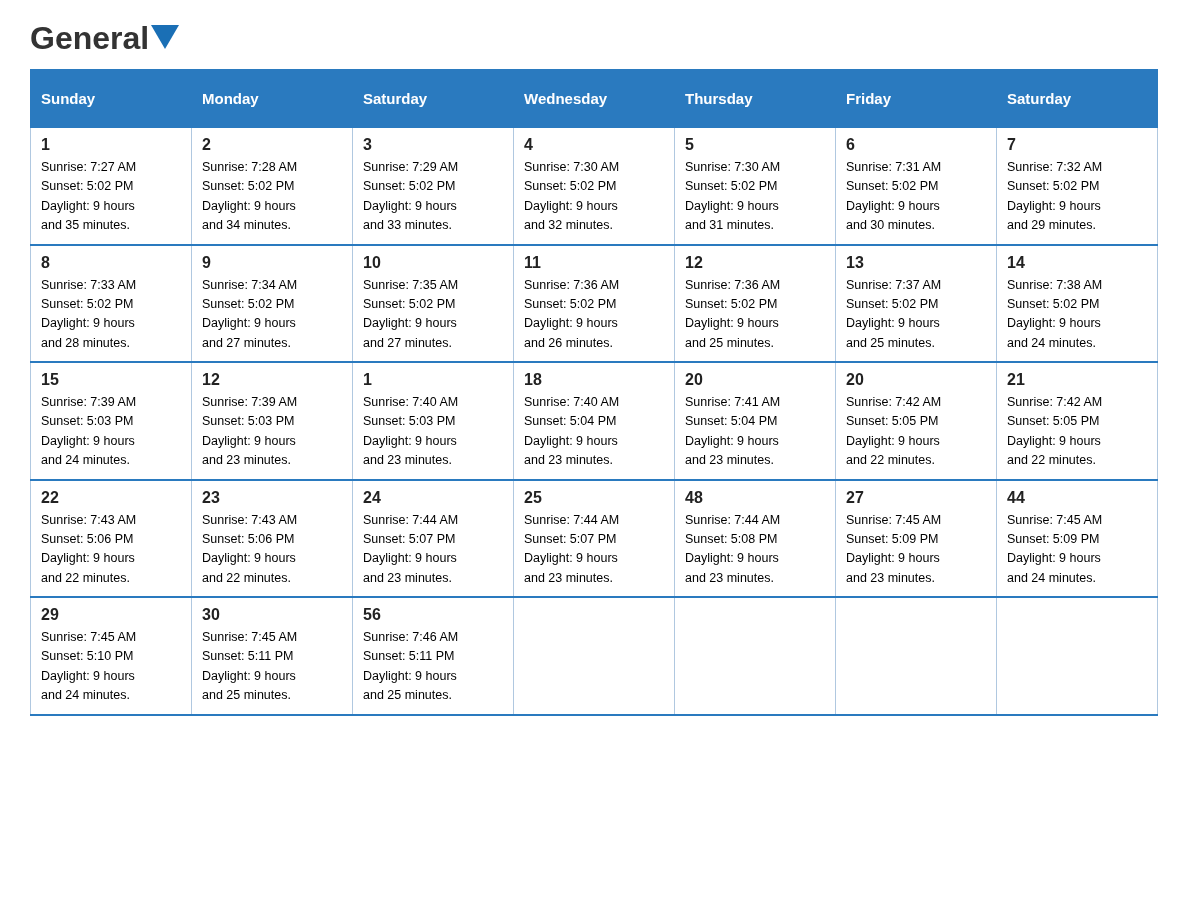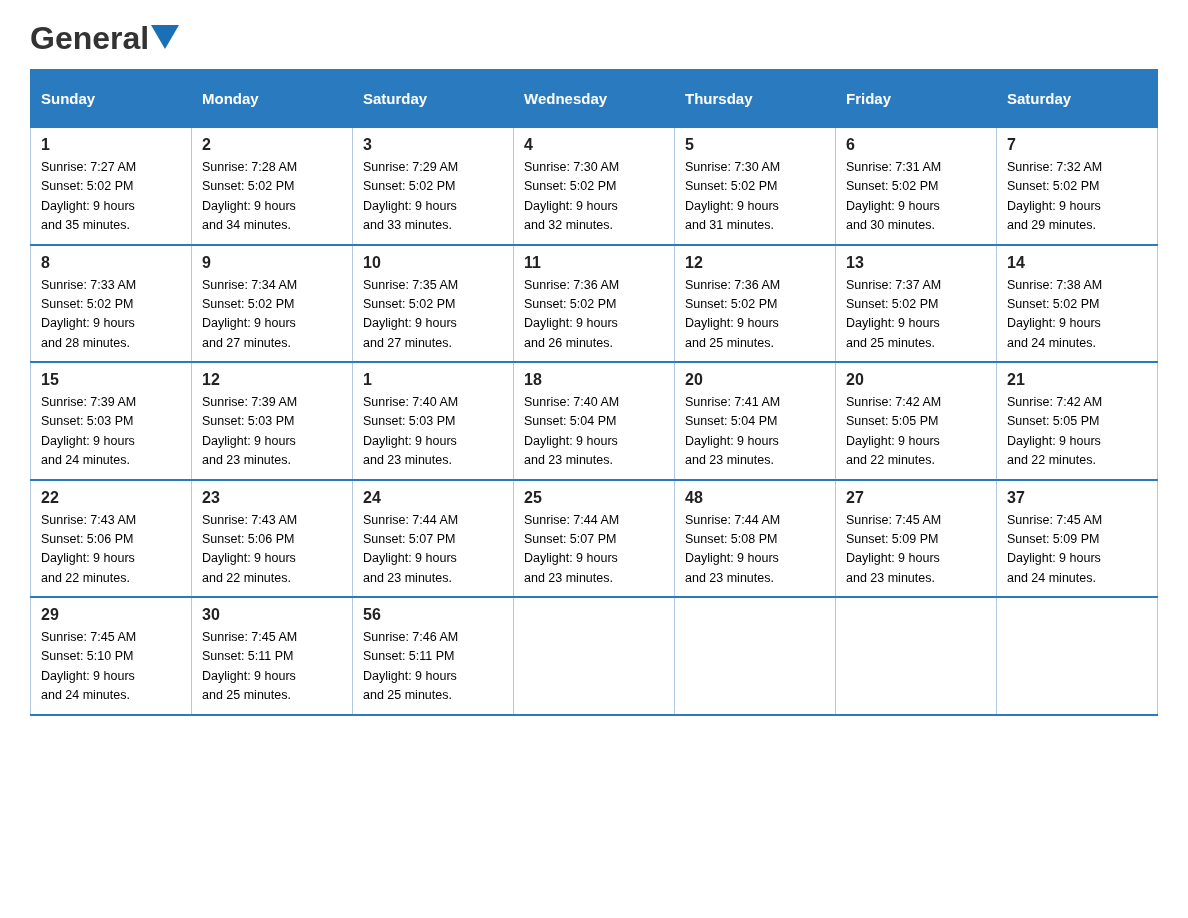--- a/index.html
+++ b/index.html
@@ -220,21 +220,21 @@
         </td>
         <td>
           <div class="day-number">48</div>
           <div class="day-info">Sunrise: 7:44 AM<br>Sunset: 5:08 PM<br>Daylight: 9 hours<br>and 23 minutes.</div>
         </td>
         <td>
           <div class="day-number">27</div>
           <div class="day-info">Sunrise: 7:45 AM<br>Sunset: 5:09 PM<br>Daylight: 9 hours<br>and 23 minutes.</div>
         </td>
         <td>
-          <div class="day-number">37</div>
+          <div class="day-number">44</div>
           <div class="day-info">Sunrise: 7:45 AM<br>Sunset: 5:09 PM<br>Daylight: 9 hours<br>and 24 minutes.</div>
         </td>
       </tr>
       <tr>
         <td>
           <div class="day-number">29</div>
           <div class="day-info">Sunrise: 7:45 AM<br>Sunset: 5:10 PM<br>Daylight: 9 hours<br>and 24 minutes.</div>
         </td>
         <td>
           <div class="day-number">30</div>

